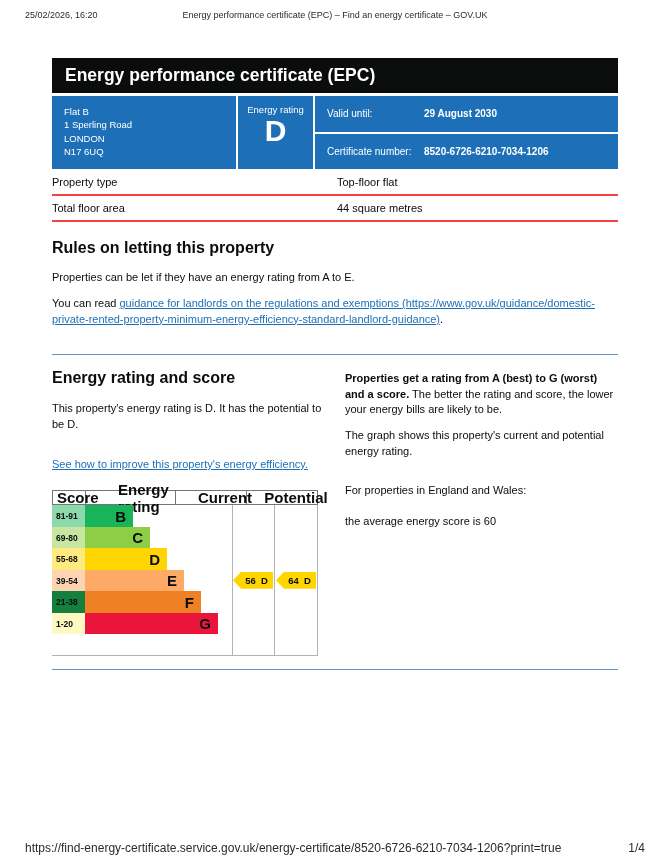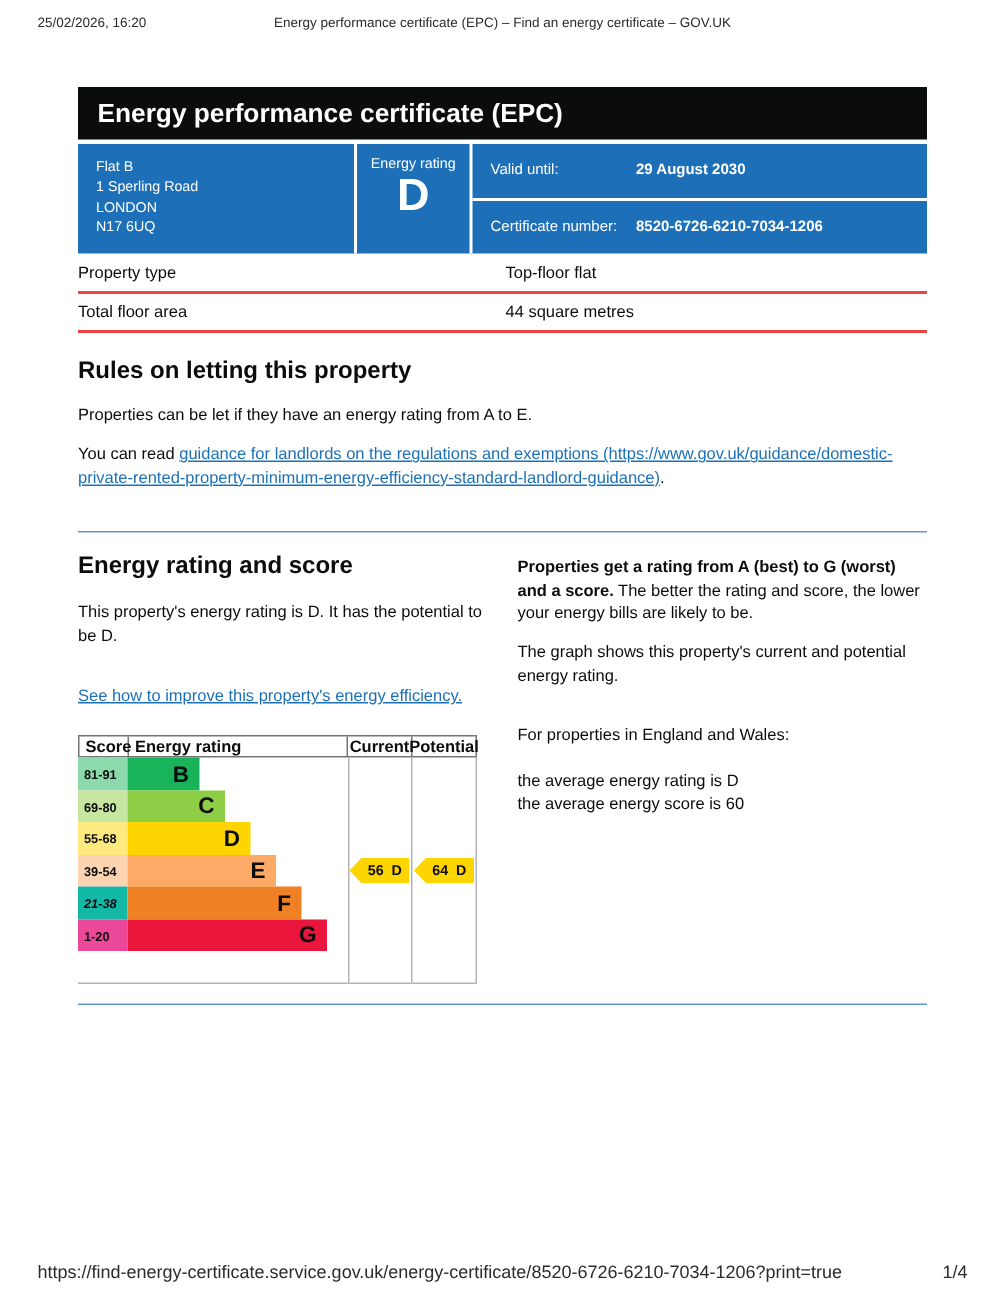--- a/index.html
+++ b/index.html
@@ -64,21 +64,21 @@
   .col-left p.body { margin-top:14px; }
   .improve-link { display:inline-block; margin-top:25px; font-size:11px; line-height:1.4; }
   .col-right p.body:first-child { margin-top:2px; }
   .col-right p.space { margin-top:24px; }
   .avg-lines { font-size:11px; line-height:1.4; margin-top:15px; }
 
   
   .epc-chart { position:relative; width:266px; height:166px; margin-top:18px; border-bottom:1px solid #b1b4b6; }
   .epc-header {
     display:flex; height:15px; align-items:center;
-    border:1px solid #757575; font-size:11px; font-weight:bold;
+    border:1px solid #757575; font-size:15px; font-weight:bold;gap:28px;
   }
   .eh-score { width:33px; height:100%; display:flex; align-items:center; padding-left:4px; border-right:1px solid #757575; }
   .eh-rating { flex:1; height:100%; display:flex; align-items:center; padding-left:4px; border-right:1px solid #757575; }
   .eh-current { width:43px; height:100%; display:flex; align-items:center; justify-content:center; border-right:1px solid #757575; }
   .eh-potential { width:42px; height:100%; display:flex; align-items:center; justify-content:center; }
   .epc-row { display:flex; height:21.5px; }
   .epc-score { width:33px; font-size:8.5px; font-weight:bold; display:flex; align-items:center; padding-left:4px; }
   .epc-bar {
     display:flex; align-items:center; justify-content:flex-end;
     padding-right:7px; font-size:15px; font-weight:bold; color:#0b0c0c;
@@ -173,41 +173,40 @@
             </div>
             <div class="epc-row">
               <div class="epc-score" style="background: rgb(255, 234, 128);">55-68</div>
               <div class="epc-bar" style="background: rgb(255, 213, 0); width: 82px;">D</div>
             </div>
             <div class="epc-row">
               <div class="epc-score" style="background: rgb(253, 212, 178);">39-54</div>
               <div class="epc-bar" style="background: rgb(252, 170, 101); width: 99px;">E</div>
             </div>
             <div class="epc-row">
-              <div class="epc-score" style="background: #14b8a6; font-style: italic;">21-38</div>
+              <div class="epc-score" style="background: #15803d;">21-38</div>
               <div class="epc-bar" style="background: rgb(239, 128, 35); width: 116px;">F</div>
             </div>
             <div class="epc-row">
-              <div class="epc-score" style="background: #ec4899;">1-20</div>
+              <div class="epc-score" style="background: #fef9c3;">1-20</div>
               <div class="epc-bar" style="background: rgb(233, 21, 59); width: 133px;">G</div>
             </div>
           </div>
         <div class="epc-colborders"></div>
         <div class="epc-colborders2"></div>
         <div id="epc-current-arrow" class="epc-arrow arrow-current" style="top: 81.5px; background: rgb(255, 213, 0);">56  D</div>
         <div id="epc-potential-arrow" class="epc-arrow arrow-potential" style="top: 81.5px; background: rgb(255, 213, 0);">64  D</div>
       </div>
     </div>
 
     <div class="col-right">
       <p class="body space"><strong>Properties get a rating from A (best) to G (worst) and a score.</strong><span> The better the rating and score, the lower your energy bills are likely to be.</span></p>
       <p class="body">The graph shows this property's current and potential energy rating.</p>
       <p class="body space">For properties in England and Wales:</p>
       <div class="avg-lines">
-        <div>the average energy rating is D</div>
         <div>the average energy score is 60</div>
       </div>
     </div>
   </div>
 
   <hr class="divider" style="margin-top:13px;">
 
 </div>
 
 <div class="print-footer">

